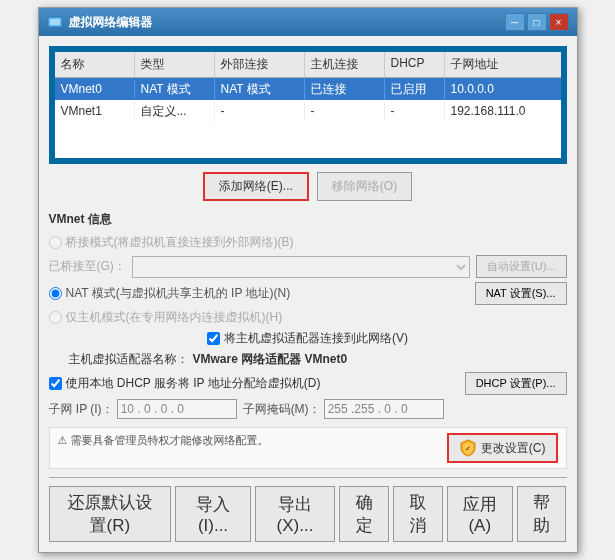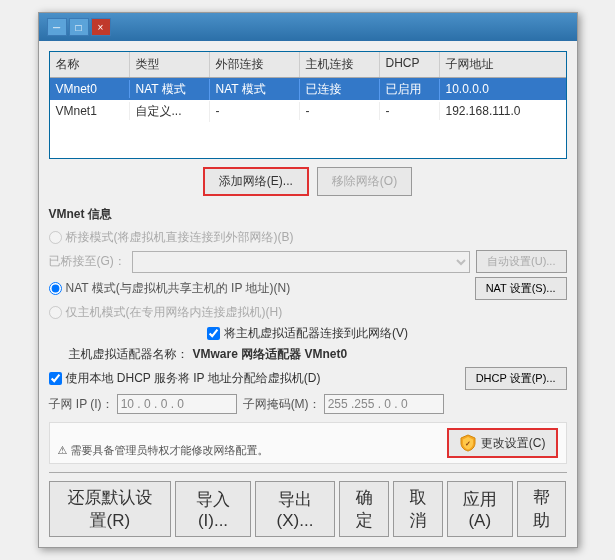--- a/index.html
+++ b/index.html
@@ -58,21 +58,21 @@
       justify-content: center;
     }
     .title-btn.close { background: #c0392b; }
 
     .content {
       padding: 10px;
     }
 
     
     .table-container {
-      border: 1px solid #0369a1;
+      border: 6px solid #0369a1;
       background: white;
       margin-bottom: 8px;
     }
     .table-header {
       display: grid;
       grid-template-columns: 80px 80px 90px 80px 60px 100px;
       background: #e8e8e8;
       border-bottom: 1px solid #aaa;
     }
     .table-header-cell {
@@ -214,21 +214,21 @@
       font-size: 12px;
       border: 1px solid #999;
       padding: 1px 3px;
       background: #f5f5f5;
     }
     .ip-input:disabled { color: #888; }
 
     
     .warning-row {
       display: flex;
-      align-items: flex-end;
+      align-items: flex-start;
       justify-content: space-between;
       background: #fafafa;
       border: 1px solid #ddd;
       padding: 5px 8px;
       margin-bottom: 8px;
     }
     .warning-text {
       font-size: 11px;
       color: #555;
     }
@@ -277,20 +277,27 @@
       border-top: 1px solid #aaa;
       margin: 8px 0;
     }
   </style>
 </head>
 <body>
 
 <div class="window">
 
   <div class="title-bar">
+    <div class="title-bar-left">
+      <svg class="title-icon" viewBox="0 0 16 16">
+        <rect x="1" y="3" width="14" height="10" rx="1" fill="#5cb8f5" stroke="#2a7ab5" stroke-width="1"></rect>
+        <rect x="3" y="5" width="10" height="6" fill="#a8d8f8"></rect>
+      </svg>
+      <span class="title-text">虚拟网络编辑器</span>
+    </div>
     <div class="title-buttons">
       <button class="title-btn">─</button>
       <button class="title-btn">□</button>
       <button class="title-btn close">×</button>
     </div>
   </div>
 
   <div class="content">
 
     <div class="table-container">

